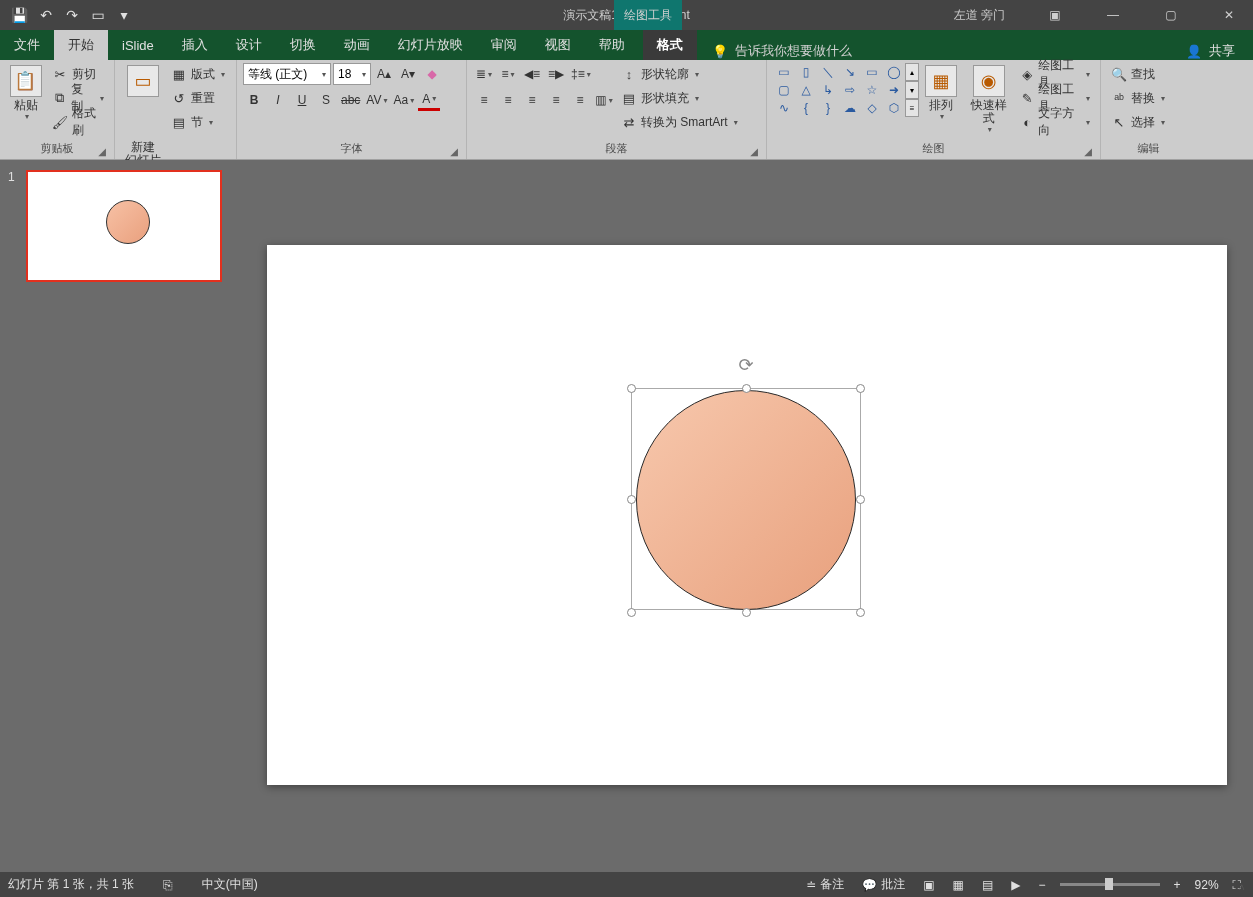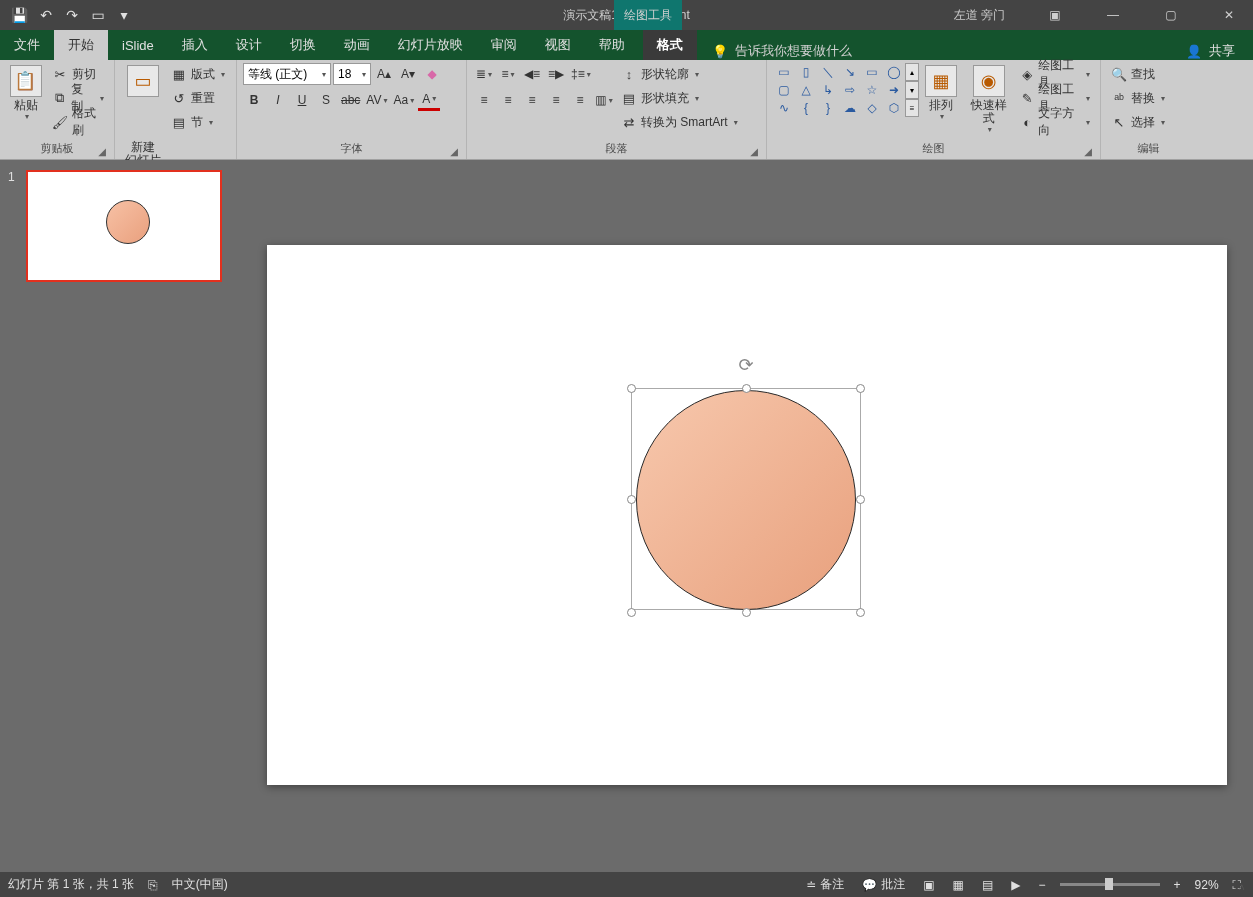--- a/index.html
+++ b/index.html
@@ -56,21 +56,21 @@
 .canvas-area { flex:1; position:relative; overflow:hidden;}
 .slide { position:absolute; left:267px; top:80px; transform:translateX(0); width:960px; height:540px; background:#fff; box-shadow: 0 2px 8px rgba(0,0,0,.4);}
 .slide-inner { position:relative; width:100%; height:100%;}
 .shape-sel { position:absolute; left:364px; top:143px; width:230px; height:225px;}
 .shape-sel .circle { width:220px; height:220px; border-radius:50%; background: linear-gradient(135deg, #f7c8ad, #e8a07d); border:1px solid #2a2a2a; position:absolute; left:5px; top:2px;}
 .handle { width:9px; height:9px; background:#fff; border:1px solid #888; border-radius:50%; position:absolute;}
 .selbox { position:absolute; left:0; top:0; width:230px; height:222px; border:1px solid #aaa;}
 .rotate { position:absolute; left:50%; top:-34px; transform:translateX(-50%); color:#888; font-size:18px;}
 
 
-.statusbar { height: 25px; background: #444444; color: #e0e0e0; font-size: 12px; display:flex; align-items:center; padding: 0 8px; gap:14px;}
+.statusbar { height: 25px; background: #444444; color: #e0e0e0; font-size: 12px; display:flex; align-items:center; padding: 0 8px; gap:29px;}
 .statusbar .right { margin-left:auto; display:flex; align-items:center; gap:10px;}
 .statusbar .sbtn { padding:0 4px; cursor:pointer; display:flex; align-items:center; gap:4px;}
 .zoom-slider { width:100px; height:3px; background:#888; position:relative;}
 .zoom-slider .zthumb { width:8px; height:12px; background:#ccc; position:absolute; left:45px; top:-5px;}
 
 .collapse { position:absolute; right:8px; bottom:4px; font-size:11px; color:#555;}
 </style>
 </head>
 <body>
 

